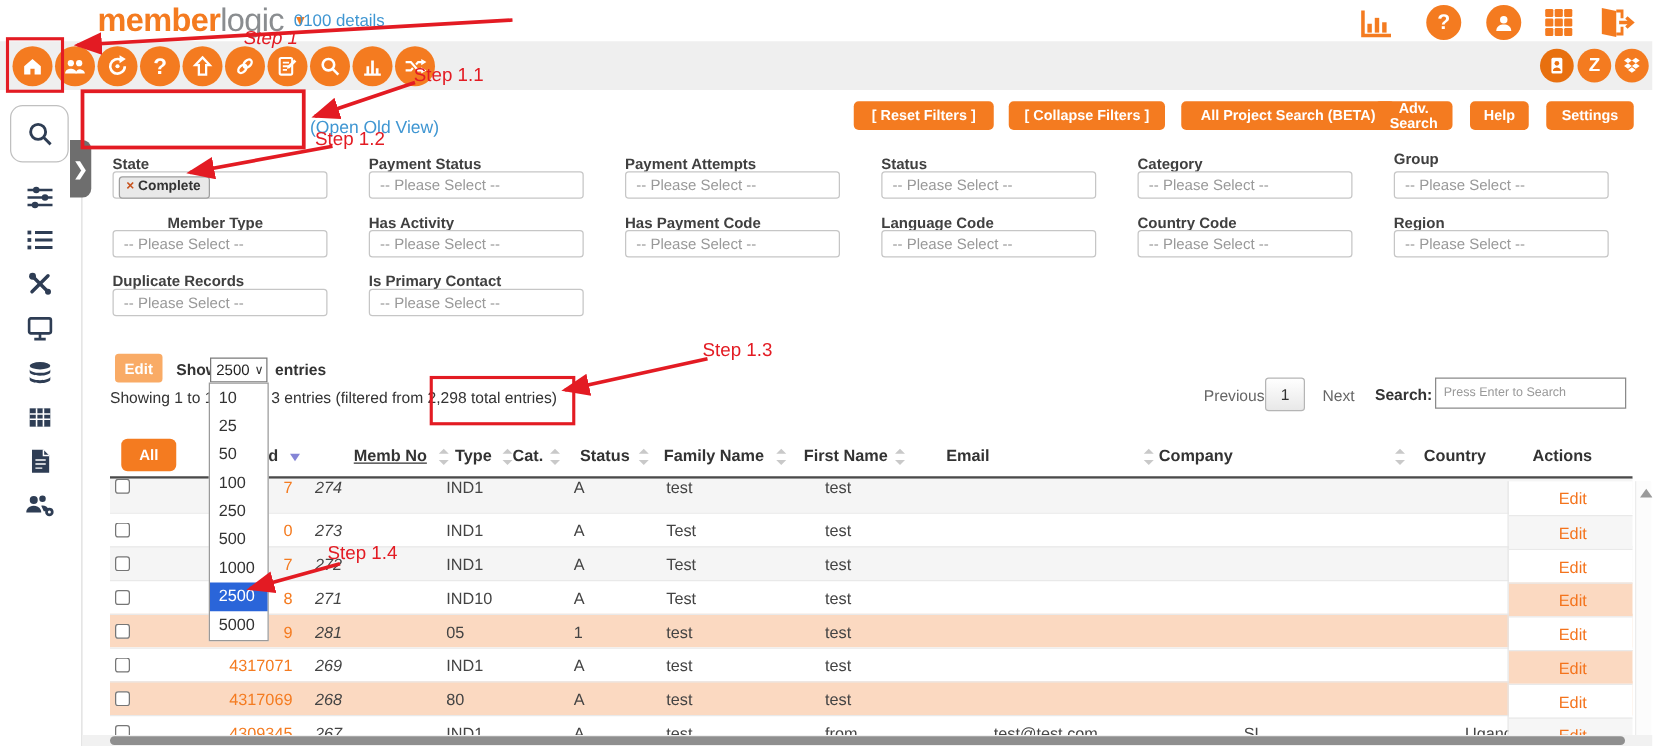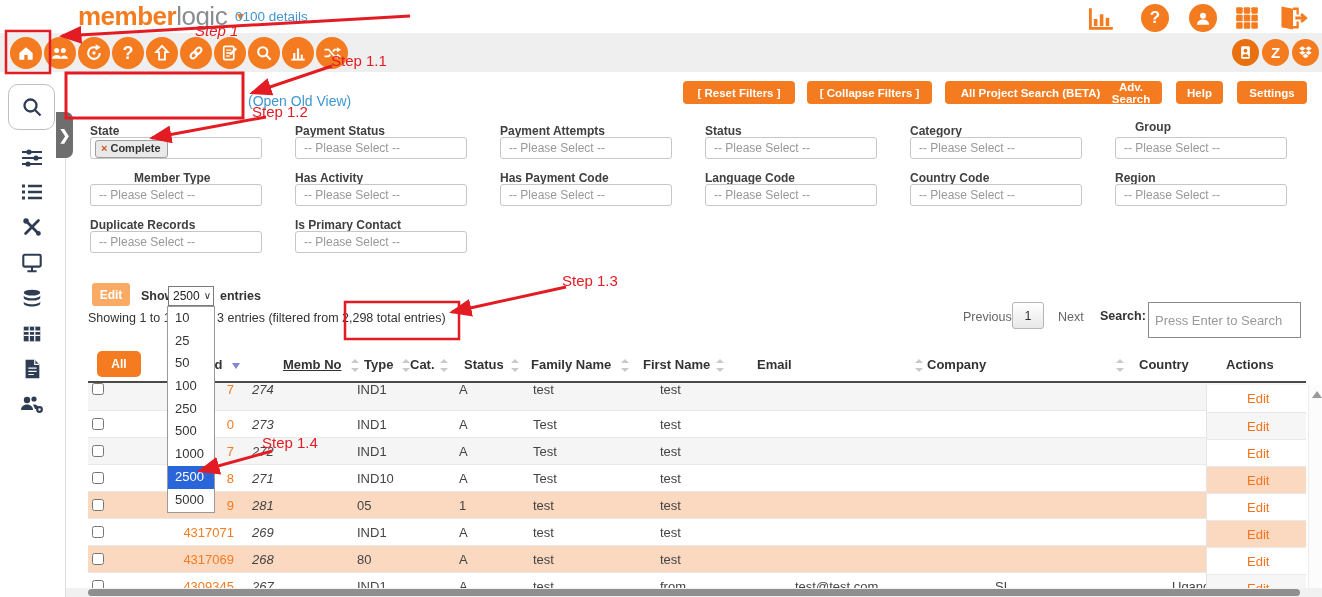--- a/index.html
+++ b/index.html
@@ -56,22 +56,22 @@
   .size-select { position:absolute; left:168px; top:286px; width:46px; height:20px; border:1px solid #7a7a7a;
     font-size:12px; color:#222; padding:2px 0 0 4px; background:#fff; cursor:pointer; }
   .size-select .car { position:absolute; right:2px; top:3px; font-size:10px; color:#333; }
   .entries-lbl { position:absolute; left:220px; top:289px; font-size:12.5px; font-weight:bold; color:#333; }
   .summary { position:absolute; top:311px; font-size:12.5px; color:#333; }
   .pg-prev { position:absolute; left:963px; top:310px; font-size:12.5px; color:#666; cursor:pointer; }
   .pg-num { position:absolute; left:1012px; top:302px; width:32px; height:27px; border:1px solid #b5b5b5; border-radius:3px;
     background:linear-gradient(#fff,#e8e8e8); font-size:12.5px; color:#333; display:flex; align-items:center; justify-content:center; cursor:pointer; }
   .pg-next { position:absolute; left:1058px; top:310px; font-size:12.5px; color:#666; cursor:pointer; }
   .search-lbl { position:absolute; left:1100px; top:309px; font-size:12.5px; font-weight:bold; color:#333; }
-  .search-input { position:absolute; left:1148px; top:302px; width:153px; height:36px; border:1px solid #8a8a8a;
-    font-size:13px; padding:0 6px; color:#333; }
+  .search-input { position:absolute; left:1148px; top:302px; width:153px; height:25px; border:1px solid #8a8a8a;
+    font-size:10px; padding:0 6px; color:#333; }
   .search-input::placeholder { color:#999; }
 
   
   .all-btn { position:absolute; left:97px; top:351px; width:44px; height:26px; background:#f47b20; color:#fff;
     font-size:12px; font-weight:bold; border:none; border-radius:5px; cursor:pointer; }
   .th { position:absolute; top:357px; font-size:13px; font-weight:bold; color:#333; cursor:pointer; }
   .sort { position:absolute; top:359px; width:8px; height:13px; }
   .sort i { position:absolute; left:0; width:0; height:0; border-left:4px solid transparent; border-right:4px solid transparent; }
   .sort .up { top:0; border-bottom:4px solid #c9c9c9; }
   .sort .dn { bottom:0; border-top:4px solid #c9c9c9; }
@@ -354,21 +354,21 @@
   </div>
 
   <div class="flabel" style="left:295px;top:124px;">Payment Status</div>
   <div class="fselect" style="left:295px;top:137px;">-- Please Select --</div>
   <div class="flabel" style="left:500px;top:124px;">Payment Attempts</div>
   <div class="fselect" style="left:500px;top:137px;">-- Please Select --</div>
   <div class="flabel" style="left:705px;top:124px;">Status</div>
   <div class="fselect" style="left:705px;top:137px;">-- Please Select --</div>
   <div class="flabel" style="left:910px;top:124px;">Category</div>
   <div class="fselect" style="left:910px;top:137px;">-- Please Select --</div>
-  <div class="flabel" style="left:1115px;top:120px;margin-left:20px;">Group</div>
+  <div class="flabel" style="left:1115px;top:120px;">Group</div>
   <div class="fselect" style="left:1115px;top:137px;">-- Please Select --</div>
 
   <div class="flabel" style="left:90px;top:171px;padding-left:44px;">Member Type</div>
   <div class="fselect" style="left:90px;top:184px;">-- Please Select --</div>
   <div class="flabel" style="left:295px;top:171px;">Has Activity</div>
   <div class="fselect" style="left:295px;top:184px;">-- Please Select --</div>
   <div class="flabel" style="left:500px;top:171px;">Has Payment Code</div>
   <div class="fselect" style="left:500px;top:184px;">-- Please Select --</div>
   <div class="flabel" style="left:705px;top:171px;">Language Code</div>
   <div class="fselect" style="left:705px;top:184px;">-- Please Select --</div>

